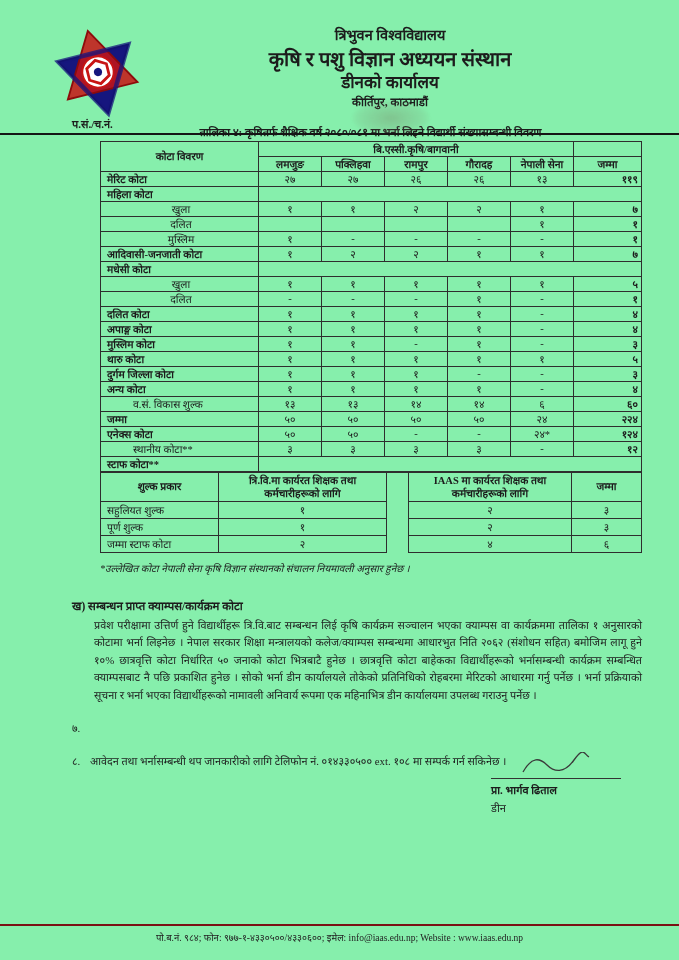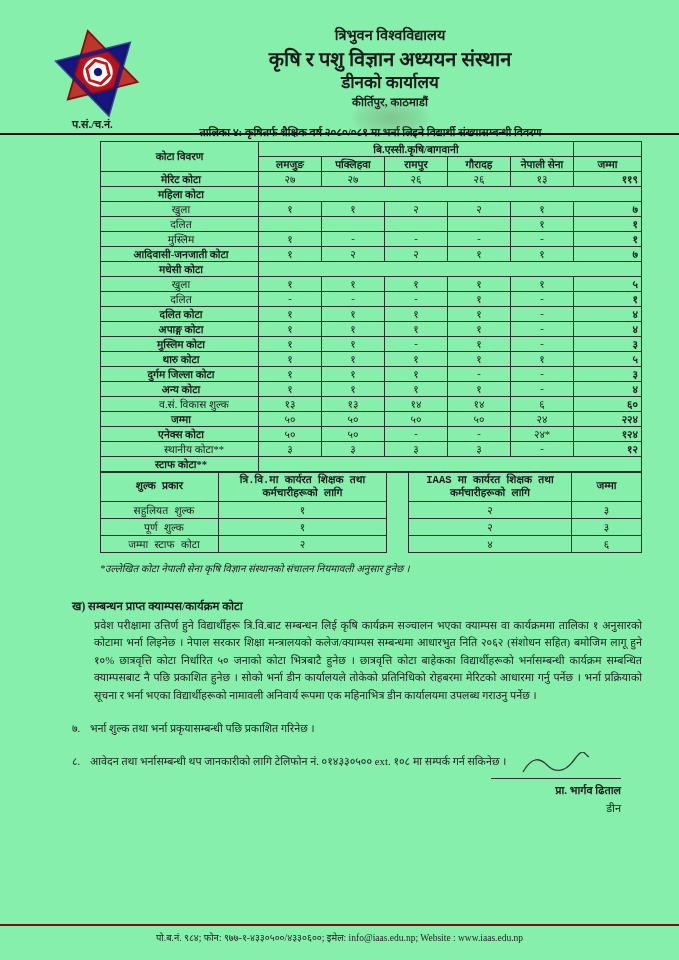--- a/index.html
+++ b/index.html
@@ -30,41 +30,41 @@
   .toprule{position:absolute;left:0;top:133px;width:679px;height:2px;background:#151515;}
   
   .tbl-title{margin:14px 0 2px 100px;width:541px;text-align:center;font-size:11px;font-weight:bold;}
   table{border-collapse:collapse;table-layout:fixed;}
   .main-tbl{margin-left:100px;width:541px;}
   .main-tbl th,.main-tbl td{
     border:1px solid #2e2e2e;font-size:10.5px;height:13px;
     padding:0 3px;text-align:center;overflow:hidden;white-space:nowrap;
   }
   .main-tbl th{font-weight:bold;}
-  .main-tbl td.lbl{text-align:center;padding-left:6px;font-weight:bold;}
+  .main-tbl td.lbl{text-align:left;padding-left:6px;font-weight:bold;}
   .main-tbl td.lbl.norm{font-weight:normal;padding-left:32px;}
   .main-tbl td.lbl.sub{text-align:center;font-weight:normal;}
   .main-tbl td.b{font-weight:bold;text-align:right;}
-  .staff-tbl{margin:0 0 8px 100px;width:541px;font-family:Liberation Mono, monospace;}
+  .staff-tbl{margin:0 0 8px 100px;width:541px;}
   .staff-tbl th,.staff-tbl td{
     border:1px solid #2e2e2e;font-size:10.5px;padding:1px 3px;text-align:center;overflow:hidden;
   }
   .staff-tbl th{font-weight:bold;line-height:1.25;}
-  .staff-tbl td.lbl{text-align:center;padding-left:12px;}
+  .staff-tbl td.lbl{text-align:left;padding-left:6px;}
   .staff-tbl .spacer{border-top:none;border-bottom:none;}
   .staff-tbl thead .spacer{border-top:1px solid #2e2e2e;}
   
   .fnotes{margin:3px 0 0 100px;width:545px;font-size:10px;font-style:italic;line-height:1.5;}
   .secb{margin:22px 0 0 72px;width:572px;}
   .secb .h{font-size:11.5px;font-weight:bold;}
   .secb .p{margin:4px 0 0 22px;width:548px;font-size:10.8px;line-height:1.62;text-align:justify;}
   .item{margin:16px 0 0 72px;width:570px;font-size:10.8px;line-height:1.5;display:flex;}
   .item .n{width:18px;flex:none;}
   
-  .sig{position:absolute;right:58px;top:752px;width:130px;text-align:right;}
+  .sig{position:absolute;right:58px;top:752px;width:130px;text-align:left;}
   .sig .line{border-top:1.5px solid #333;margin-top:2px;}
   .sig .name{font-size:11px;font-weight:bold;margin-top:3px;}
   .sig .role{font-size:11px;margin-top:3px;}
   
   .botrule{position:absolute;left:0;top:924px;width:679px;height:2px;background:#7a1014;}
   .footer{position:absolute;left:0;top:931px;width:679px;text-align:center;font-size:9.5px;color:#222;}
 </style>
 </head>
 <body>
 
@@ -337,21 +337,20 @@
     <div>*उल्लेखित कोटा नेपाली सेना कृषि विज्ञान संस्थानको संचालन नियमावली अनुसार हुनेछ ।</div>
   </div>
 
   <div class="secb">
     <div class="h">ख) सम्बन्धन प्राप्त क्याम्पस/कार्यक्रम कोटा</div>
     <div class="p">प्रवेश परीक्षामा उत्तिर्ण हुने विद्यार्थीहरू त्रि.वि.बाट सम्बन्धन लिई कृषि कार्यक्रम सञ्चालन भएका क्याम्पस वा कार्यक्रममा तालिका १ अनुसारको कोटामा भर्ना लिइनेछ । नेपाल सरकार शिक्षा मन्त्रालयको कलेज/क्याम्पस सम्बन्धमा आधारभुत निति २०६२ (संशोधन सहित) बमोजिम लागू हुने १०% छात्रवृत्ति कोटा निर्धारित ५० जनाको कोटा भित्रबाटै हुनेछ । छात्रवृत्ति कोटा बाहेकका विद्यार्थीहरूको भर्नासम्बन्धी कार्यक्रम सम्बन्धित क्याम्पसबाट नै पछि प्रकाशित हुनेछ । सोको भर्ना डीन कार्यालयले तोकेको प्रतिनिधिको रोहबरमा मेरिटको आधारमा गर्नु पर्नेछ । भर्ना प्रक्रियाको सूचना र भर्ना भएका विद्यार्थीहरूको नामावली अनिवार्य रूपमा एक महिनाभित्र डीन कार्यालयमा उपलब्ध गराउनु पर्नेछ ।</div>
   </div>
 
   <div class="item">
     <span class="n">७.</span>
-    <span>भर्ना शुल्क तथा भर्ना प्रकृयासम्बन्धी पछि प्रकाशित गरिनेछ ।</span>
   </div>
   <div class="item">
     <span class="n">८.</span>
     <span>आवेदन तथा भर्नासम्बन्धी थप जानकारीको लागि टेलिफोन नं. ०१४३३०५०० ext. १०८ मा सम्पर्क गर्न सकिनेछ ।</span>
   </div>
 
   <div class="sig">
     <svg width="72" height="24" viewBox="0 0 72 24" style="display:block;margin:0 auto;">
       <path d="M3,20 C12,4 20,6 27,13 S44,22 54,8 S64,2 69,5" fill="none" stroke="#3a3a3a" stroke-width="1.3"></path>
     </svg>

